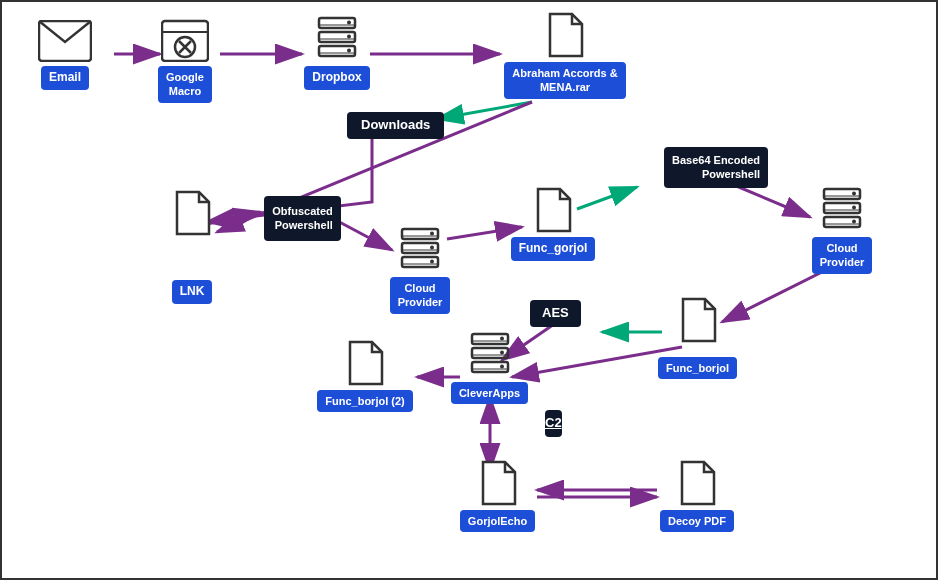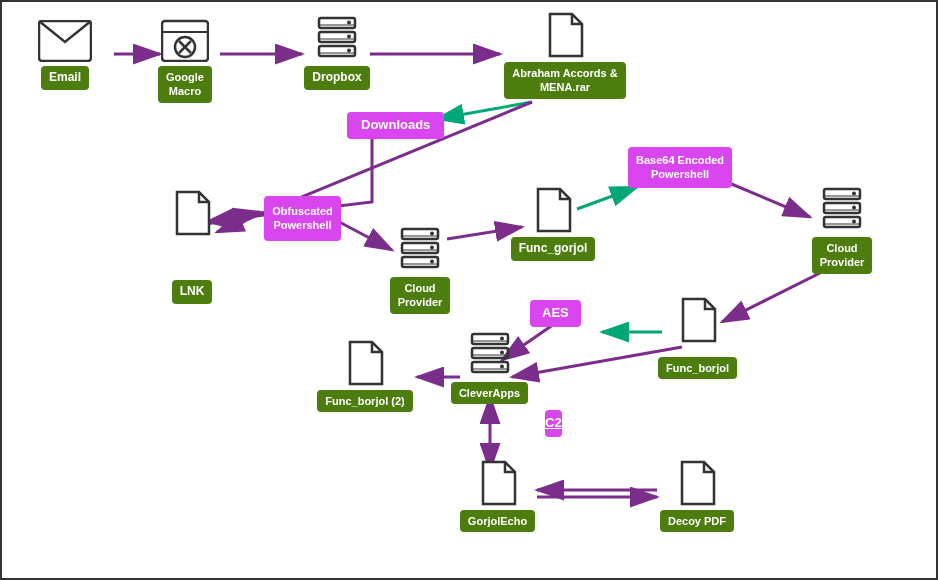--- a/index.html
+++ b/index.html
@@ -27,22 +27,22 @@
     }
     .label-box {
       border-radius: 4px;
       padding: 4px 8px;
       font-size: 12px;
       font-weight: bold;
       color: #fff;
       text-align: center;
       line-height: 1.3;
     }
-    .label-cyan { background: #4d7c0f; }
-    .label-teal { background: #d946ef; }
+    .label-cyan { background: #1d4ed8; }
+    .label-teal { background: #0f172a; text-align: right; }
     
     .file-icon {
       width: 38px;
       height: 46px;
       position: relative;
       margin-bottom: 4px;
     }
     
     .server-icon {
       width: 42px;
@@ -209,21 +209,21 @@
   </div>
 
   <div class="node" style="left:506px;top:185px;width:90px;">
     <svg class="file-icon" viewBox="0 0 38 46">
       <path d="M4,2 L26,2 L36,12 L36,44 L4,44 Z" fill="white" stroke="#333" stroke-width="2.5"></path>
       <path d="M26,2 L26,12 L36,12" fill="none" stroke="#333" stroke-width="2.5"></path>
     </svg>
     <div class="label-box label-cyan" style="font-size:12px;">Func_gorjol</div>
   </div>
 
-  <div class="node" style="left:618px;top:145px;width:120px;">
+  <div class="node" style="left:654px;top:145px;width:120px;">
     <div class="label-box label-teal" style="font-size:11px;padding:6px 8px;">Base64 Encoded<br>Powershell</div>
   </div>
 
   <div class="node" style="left:800px;top:185px;width:80px;">
     <svg class="server-icon" viewBox="0 0 42 46">
       <rect x="3" y="2" width="36" height="10" rx="2" fill="none" stroke="#333" stroke-width="2.5"></rect>
       <line x1="3" y1="9" x2="39" y2="9" stroke="#333" stroke-width="1"></line>
       <rect x="3" y="16" width="36" height="10" rx="2" fill="none" stroke="#333" stroke-width="2.5"></rect>
       <line x1="3" y1="23" x2="39" y2="23" stroke="#333" stroke-width="1"></line>
       <rect x="3" y="30" width="36" height="10" rx="2" fill="none" stroke="#333" stroke-width="2.5"></rect>

